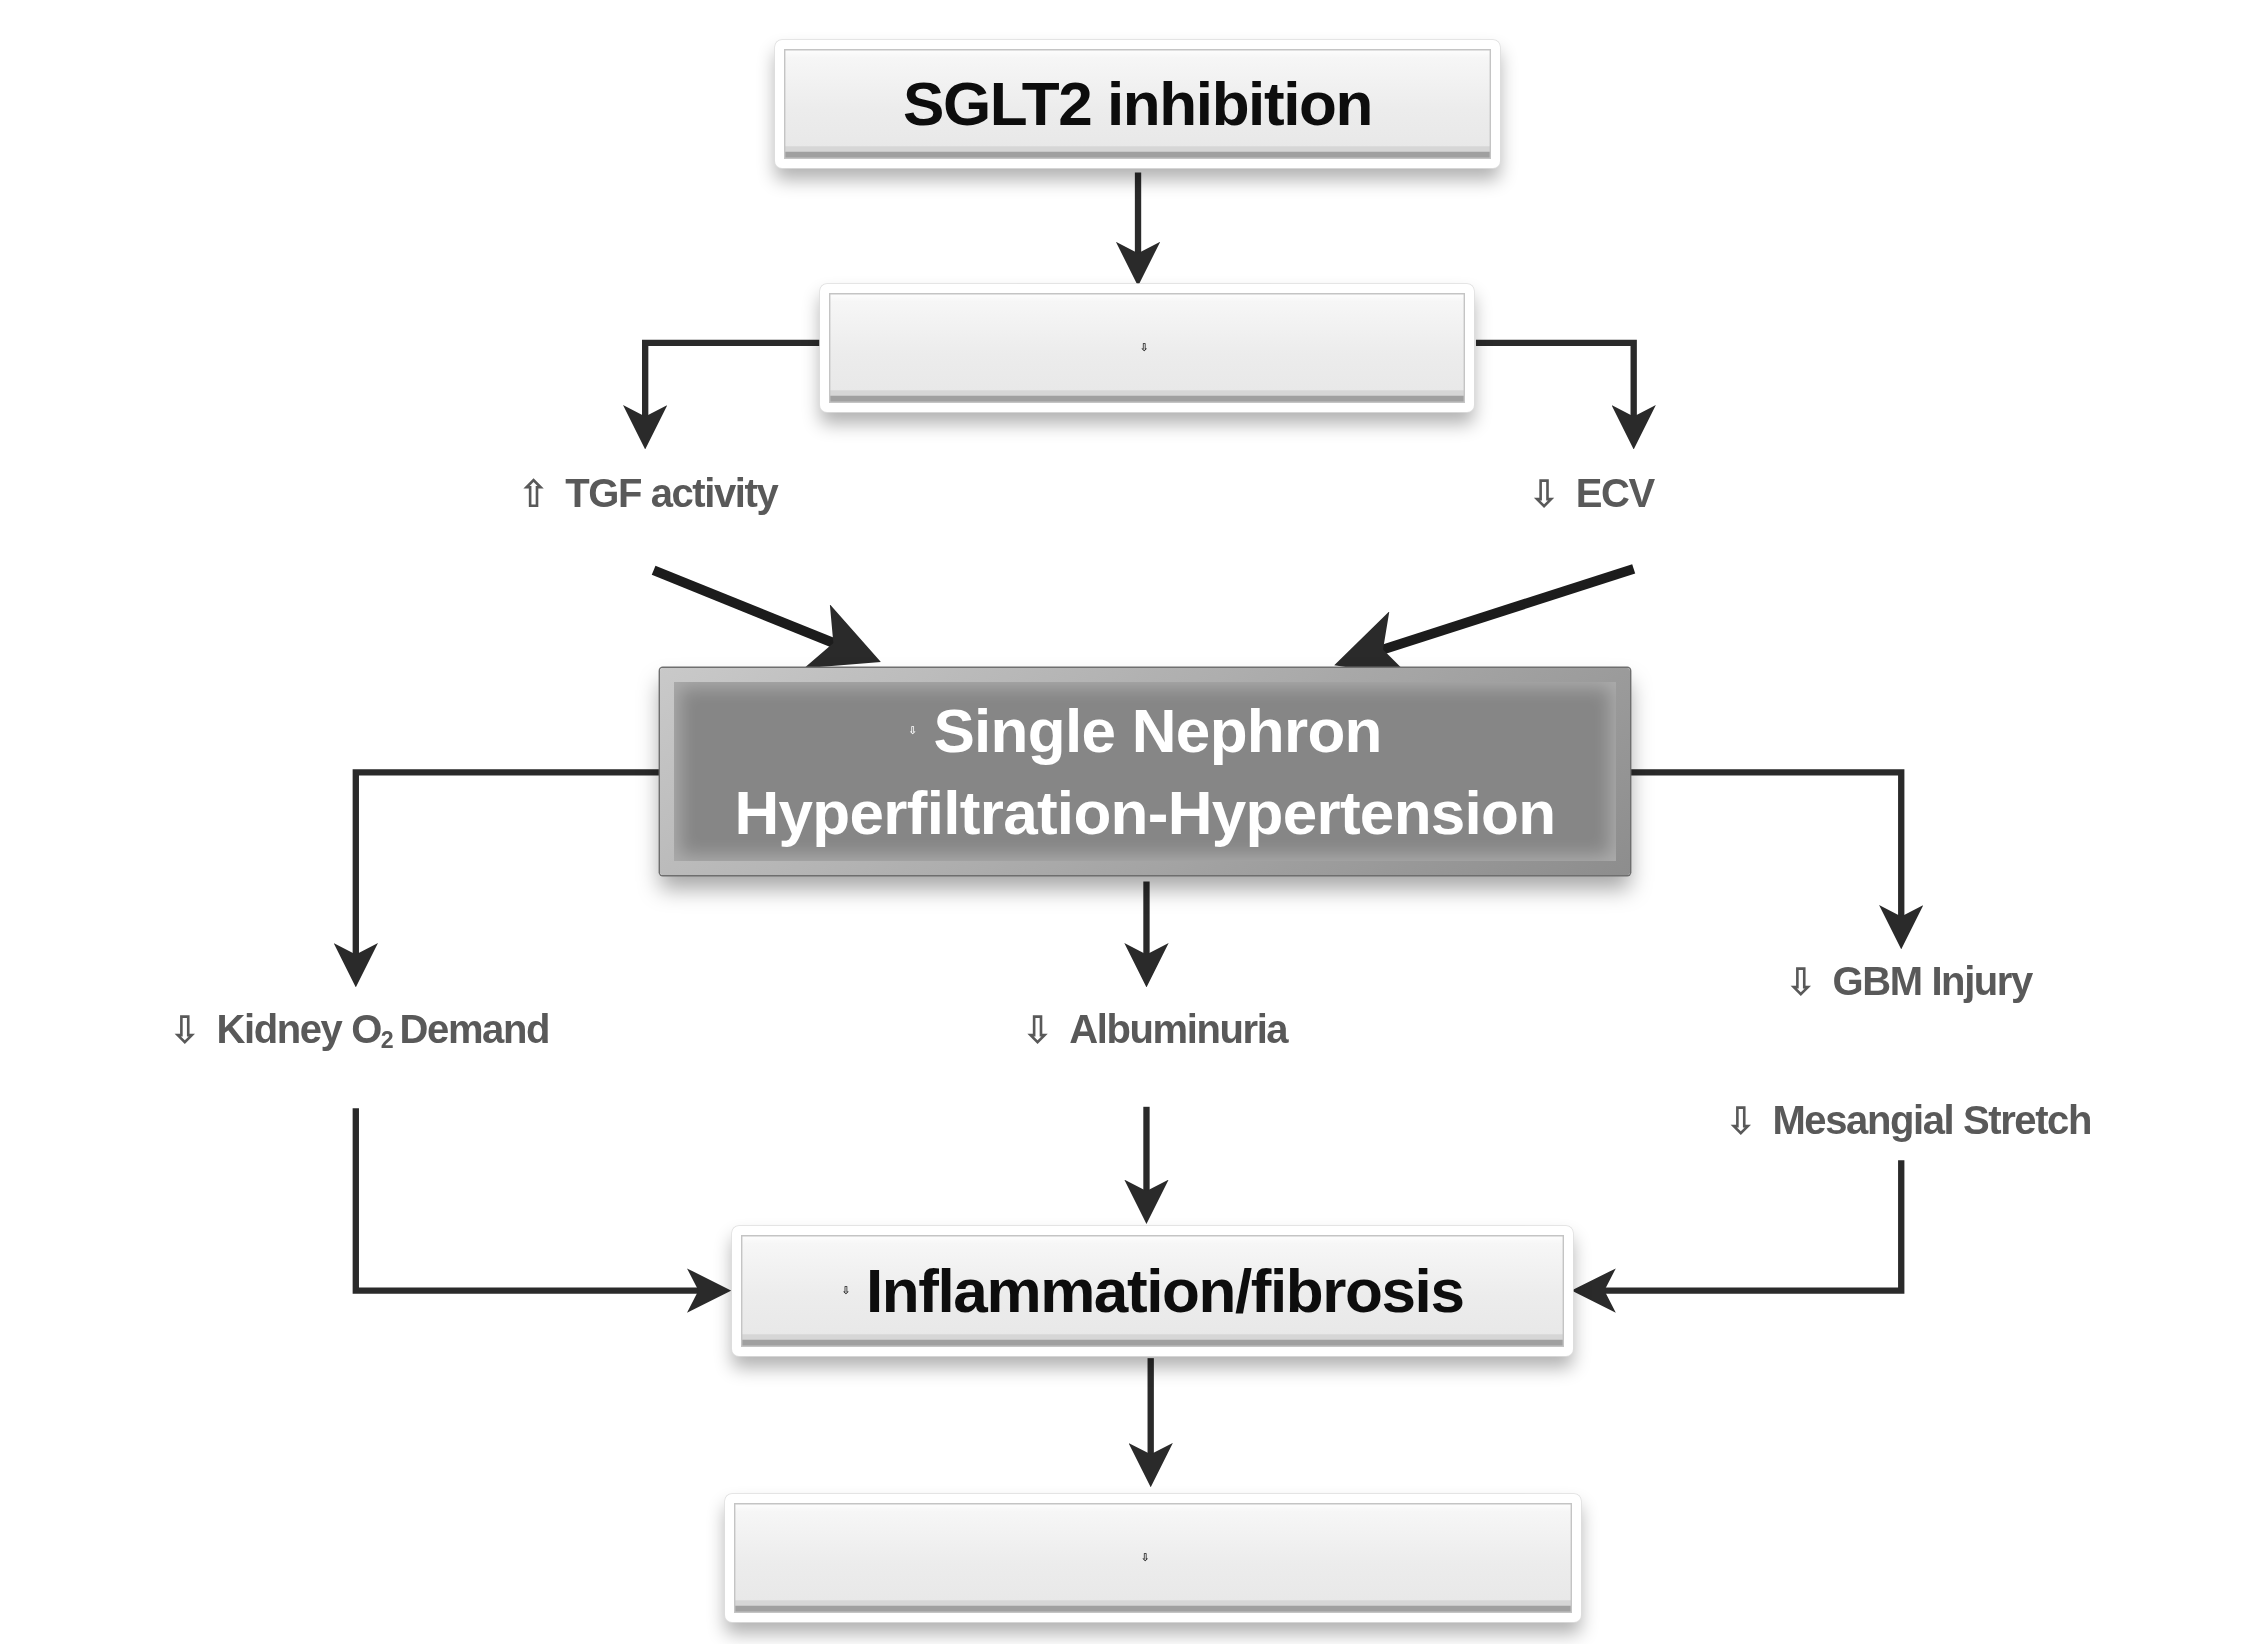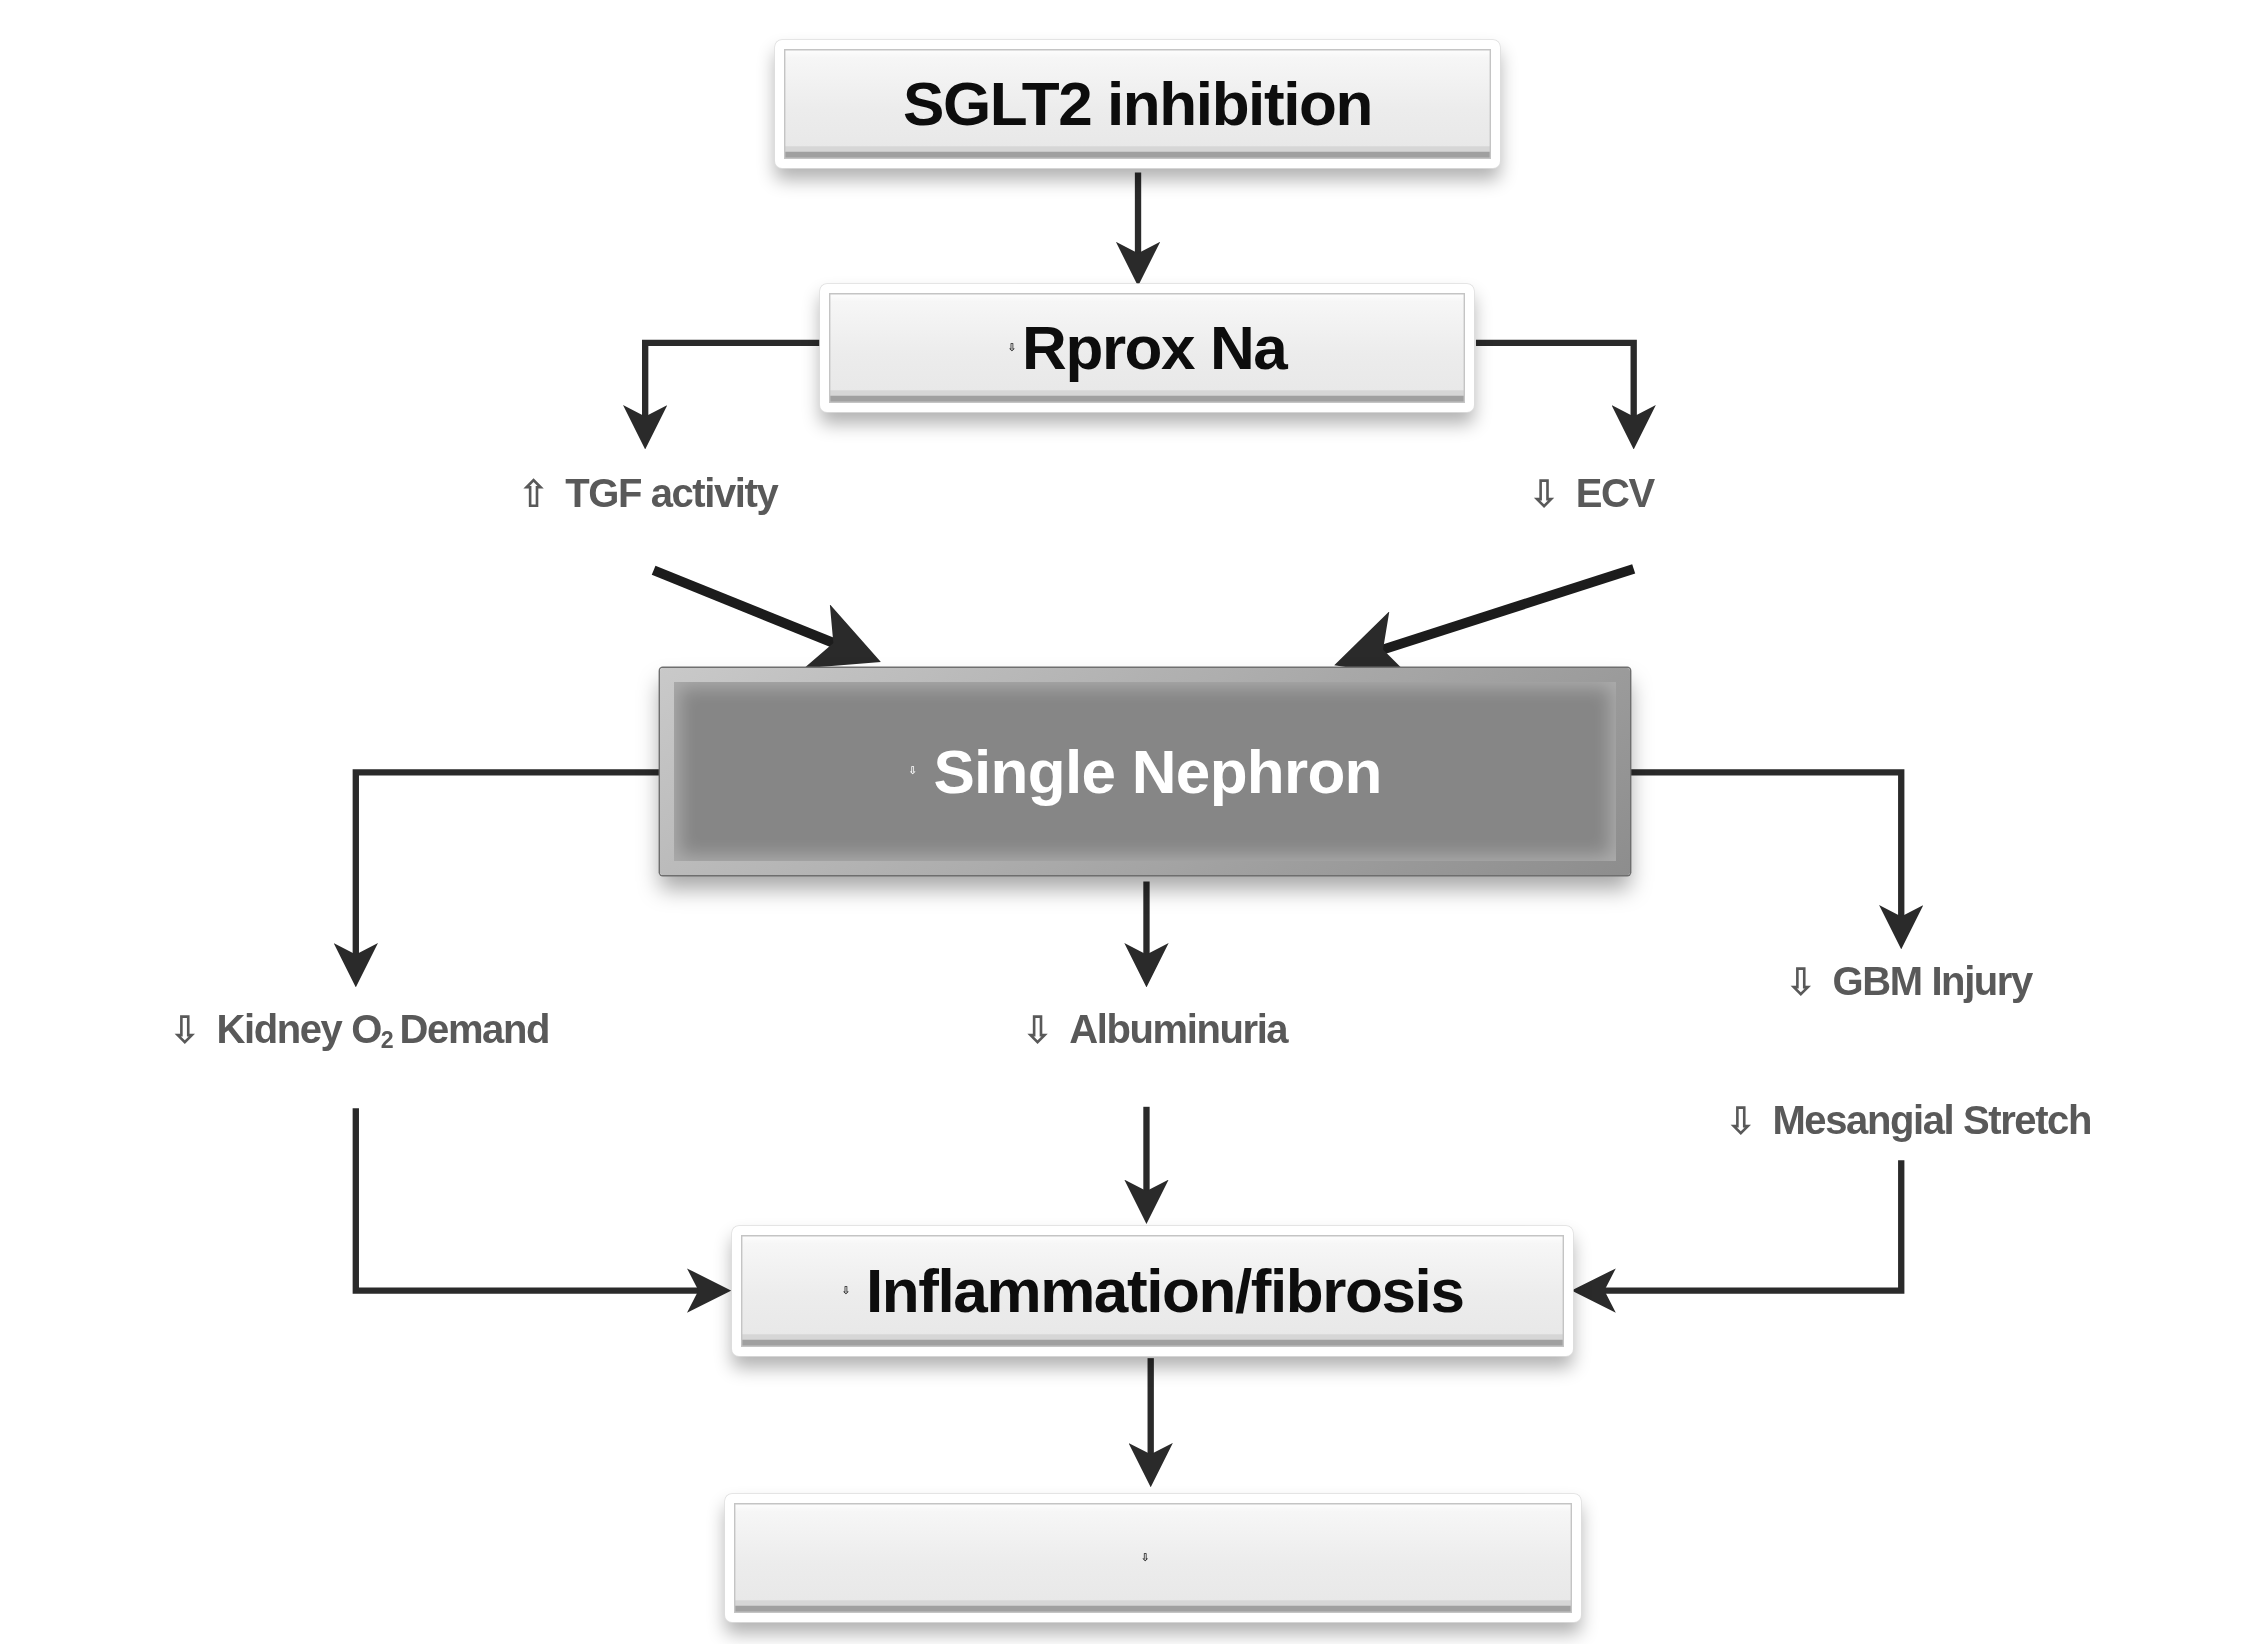--- a/index.html
+++ b/index.html
@@ -144,38 +144,40 @@
 
   <div class="box" style="left:775px; top:40px; width:725px; height:128px;">
     <div class="box-inner">
       <span class="txt">SGLT2 inhibition</span>
     </div>
   </div>
 
   <div class="box" style="left:820px; top:284px; width:654px; height:128px;">
     <div class="box-inner">
       <span class="txt glyph gap-sm">⇩</span>
-      <span class="txt">Rprox Na</span>
     </div>
   </div>
 
   <div class="flabel" style="left:380px; top:470px; width:535px;">
     <span class="glyph gap-md">⇧</span><span>TGF activity</span>
   </div>
 
   <div class="flabel" style="left:1429px; top:470px; width:324px;">
     <span class="glyph gap-md">⇩</span><span>ECV</span>
   </div>
 
   <div class="box dark" style="left:660px; top:668px; width:970px; height:207px;">
     <div class="box-inner">
       <div class="dark-line">
         <span class="txt glyph gap-md">⇩</span>
         <span class="txt">Single Nephron</span>
       </div>
+      <div class="dark-line">
+        <span class="txt">Hyperfiltration-Hypertension</span>
+      </div>
     </div>
   </div>
 
   <div class="flabel" style="left:14px; top:1006px; width:690px;">
     <span class="glyph gap-md">⇩</span><span>Kidney O</span><sub>2</sub><span class="post-gap">Demand</span>
   </div>
 
   <div class="flabel" style="left:880px; top:1006px; width:549px;">
     <span class="glyph gap-md">⇩</span><span>Albuminuria</span>
   </div>

